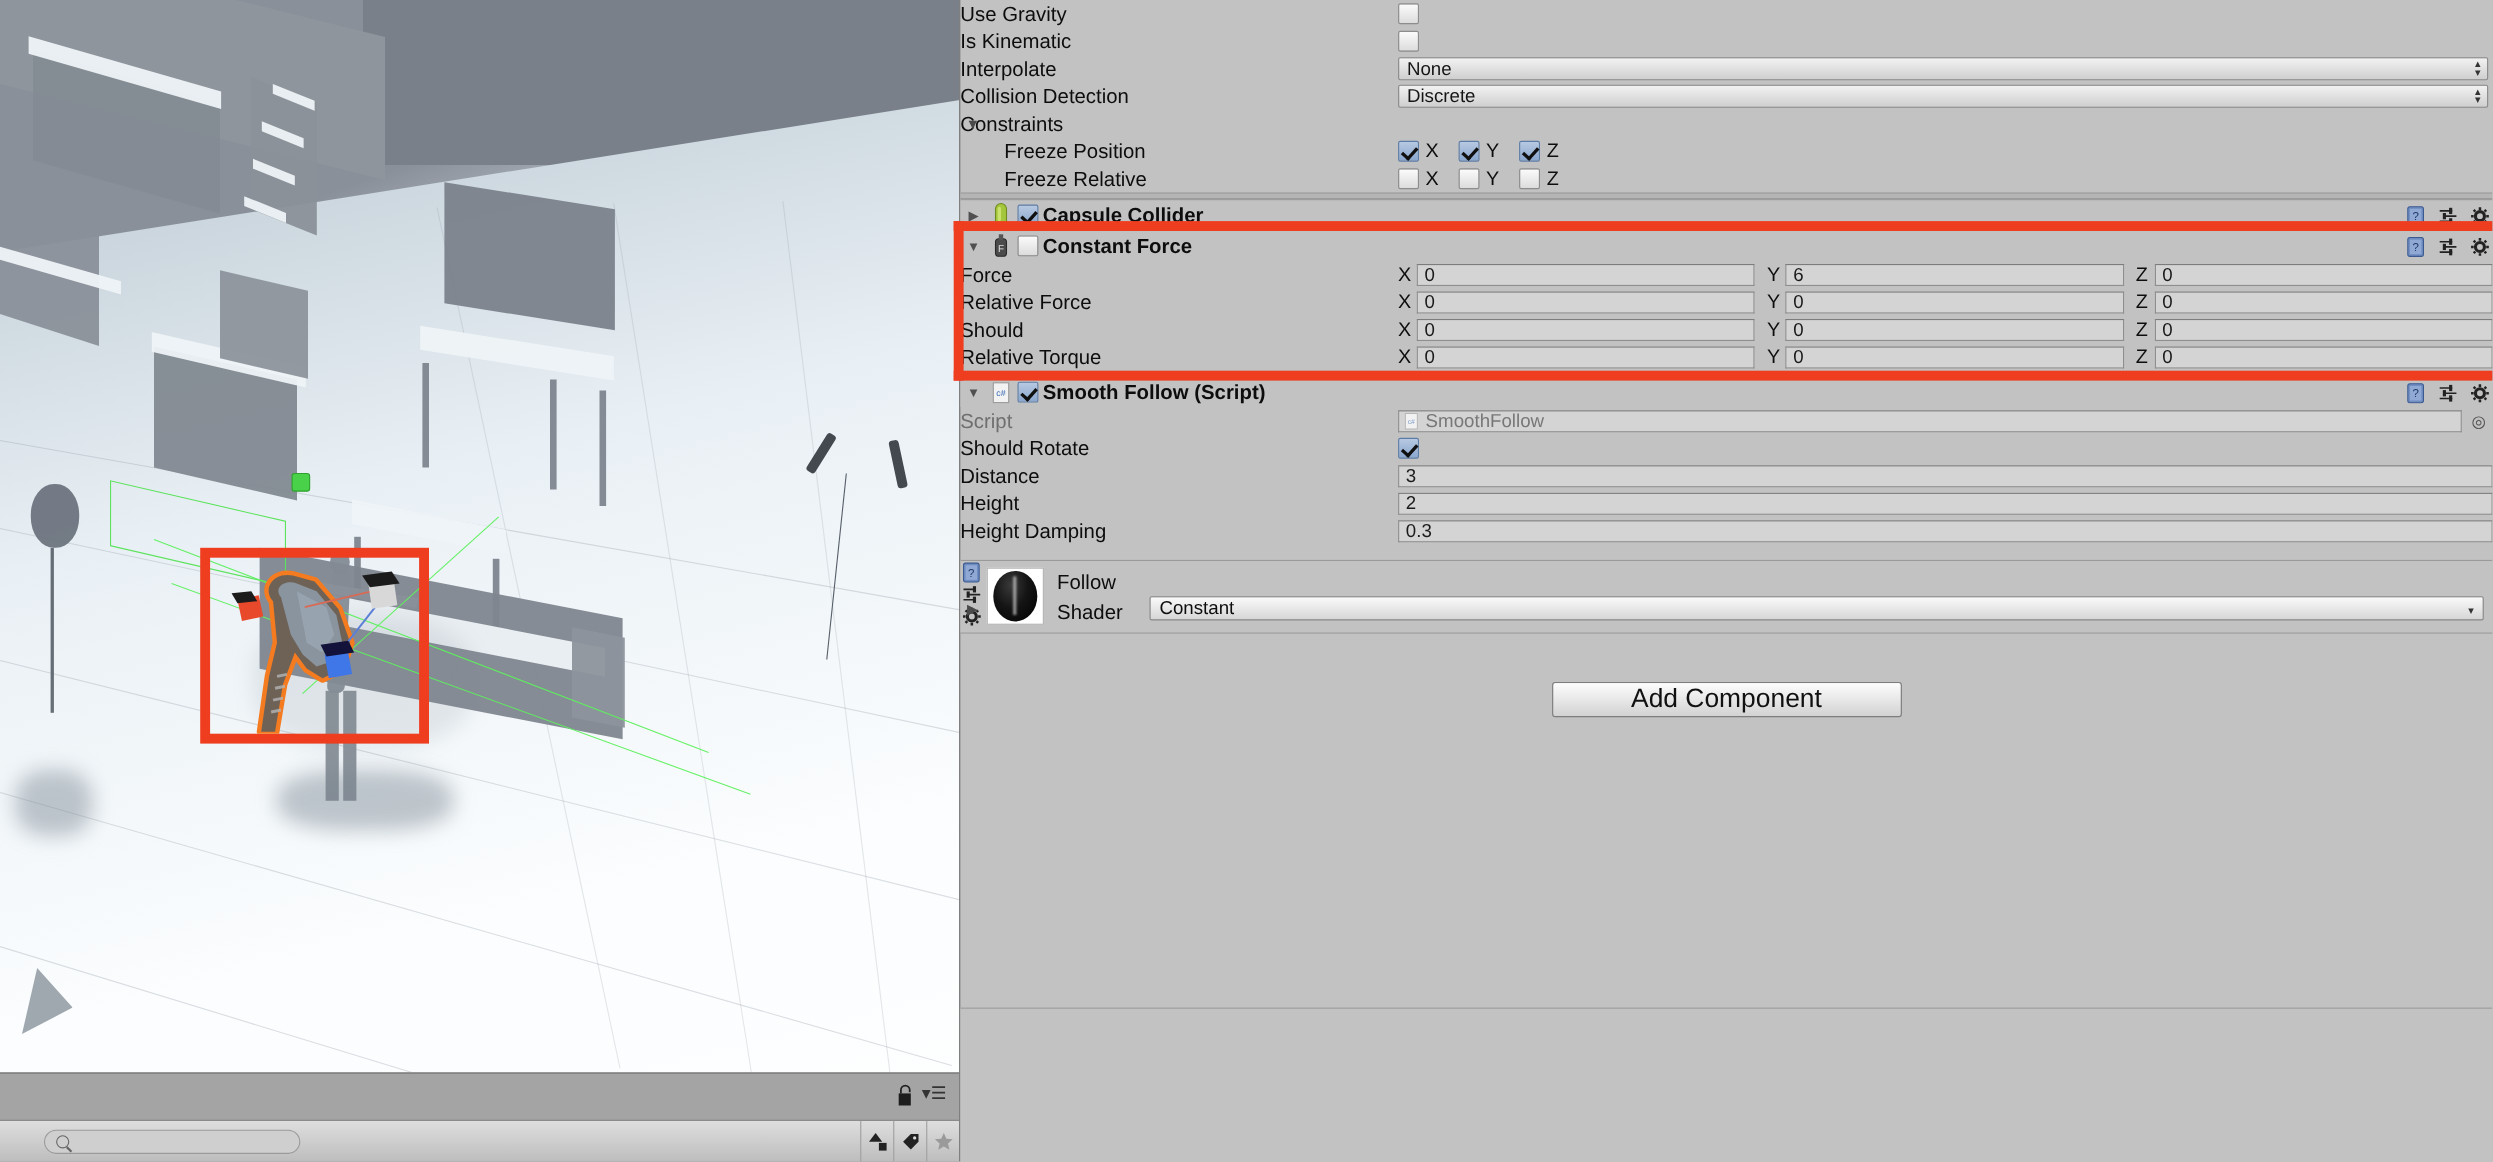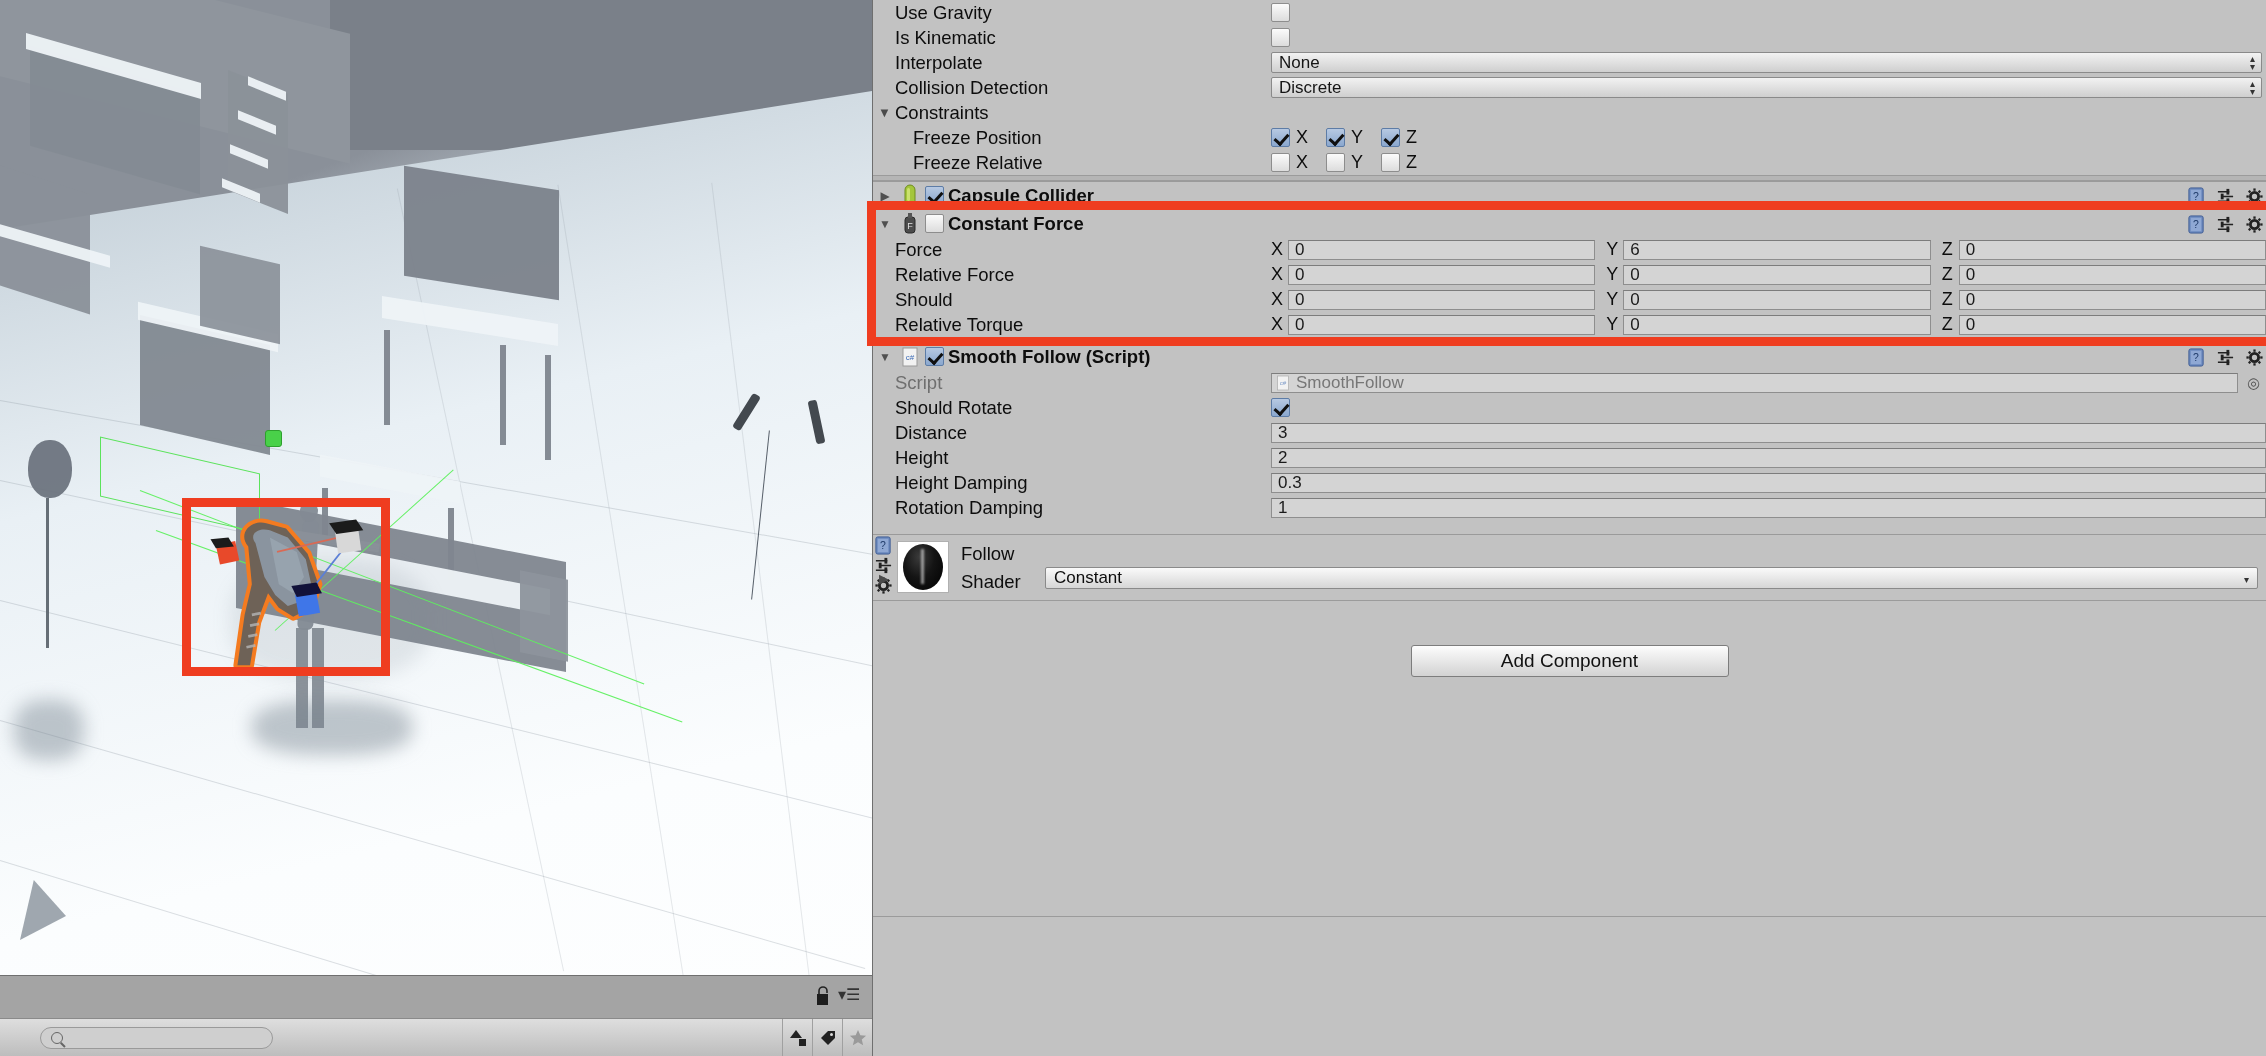--- a/index.html
+++ b/index.html
@@ -105,21 +105,21 @@
     position: relative;
     flex: 1 1 auto;
     height: 1056px;
     background: #c2c2c2;
     border-left: 1px solid #6f6f6f;
     overflow: hidden;
     font-size: 18.5px;
     color: #0d0d0d;
   }
   .row { position: relative; height: 25px; display: flex; align-items: center; }
-  .row .label { padding-left: 22px; white-space: nowrap; }
+  .row .label { white-space: nowrap; }
   .row .label.indent1 { padding-left: 40px; }
   .row .label.dim { color: #6f6f6f; }
   .row .ctrl { position: absolute; left: 398px; right: 0; display:flex; align-items:center; }
 
   .ufield {
     height: 20px; background: #d4d4d4;
     border: 1px solid #8e8e8e; border-top-color:#7c7c7c;
     display:flex; align-items:center; padding-left: 6px;
     font-size: 17px; color:#1a1a1a;
   }
@@ -192,21 +192,21 @@
   
   #add-comp-area {
     position: relative; height: 120px; display:flex; align-items:center; justify-content:center;
     border-top: 1px solid #9b9b9b;
   }
   #add-component-button {
     width: 318px; height: 32px;
     background: linear-gradient(#fdfdfd,#d2d2d2);
     border: 1px solid #7d7d7d; border-radius: 3px;
     display:flex; align-items:center; justify-content:center;
-    font-size: 19px; color:#111;
+    font-size: 24px; color:#111;
   }
 
   
   #red-highlight {
     position: absolute; left: 867px; top: 201px; width: 1399px; height: 145px;
     border: 9px solid #ef3d20; border-right: none; z-index: 50; pointer-events:none;
   }
 </style>
 </head>
 <body>
@@ -663,26 +663,20 @@
     <div class="row">
       <span class="label">Height</span>
       <span class="ctrl" style="left:398px;right:0;">
         <span class="ufield wide">2</span>
       </span>
     </div>
     <div class="row">
       <span class="label">Height Damping</span>
       <span class="ctrl" style="left:398px;right:0;">
         <span class="ufield wide">0.3</span>
-      </span>
-    </div>
-    <div class="row">
-      <span class="label">Rotation Damping</span>
-      <span class="ctrl" style="left:398px;right:0;">
-        <span class="ufield wide">1</span>
       </span>
     </div>
 
     <div style="height:14px;"></div>
 
     <div id="material-block" style="height:66px;border-top:1px solid #9a9a9a;background:#c2c2c2;">
       <div class="mat-preview">
         <div class="mat-sphere"></div>
       </div>
       <div style="position:absolute;left:88px;top:8px;font-size:18.5px;">Follow</div>

